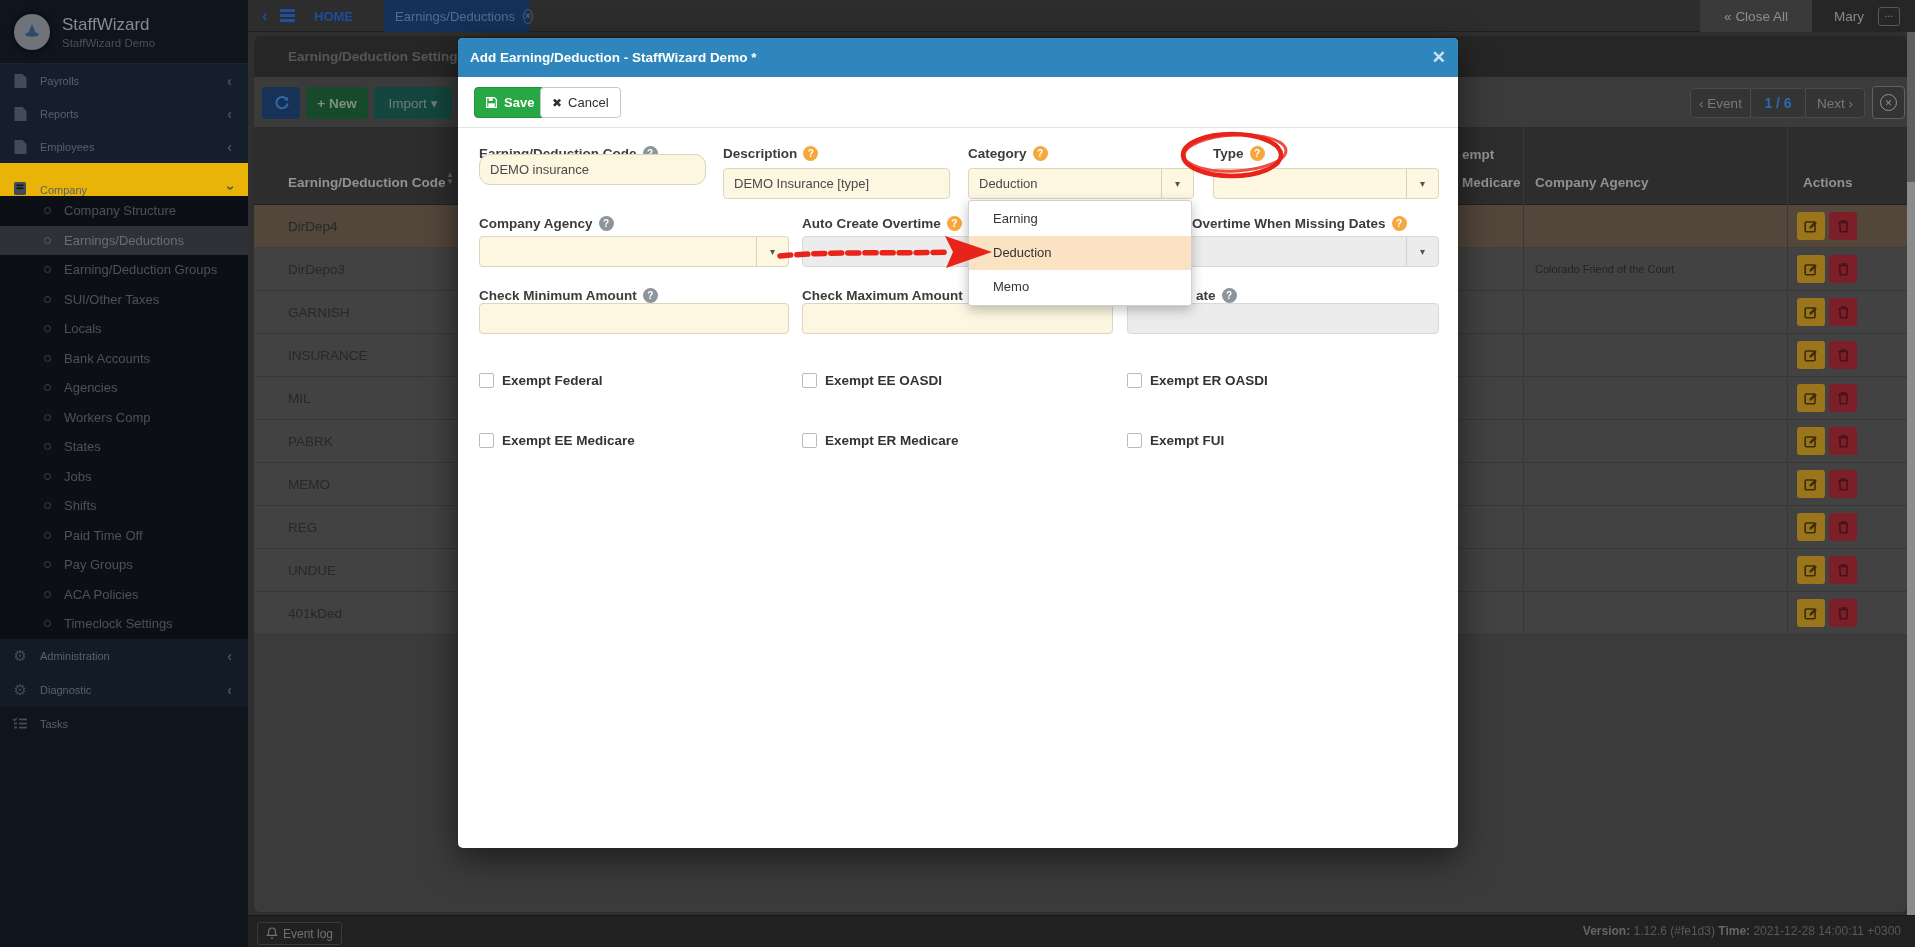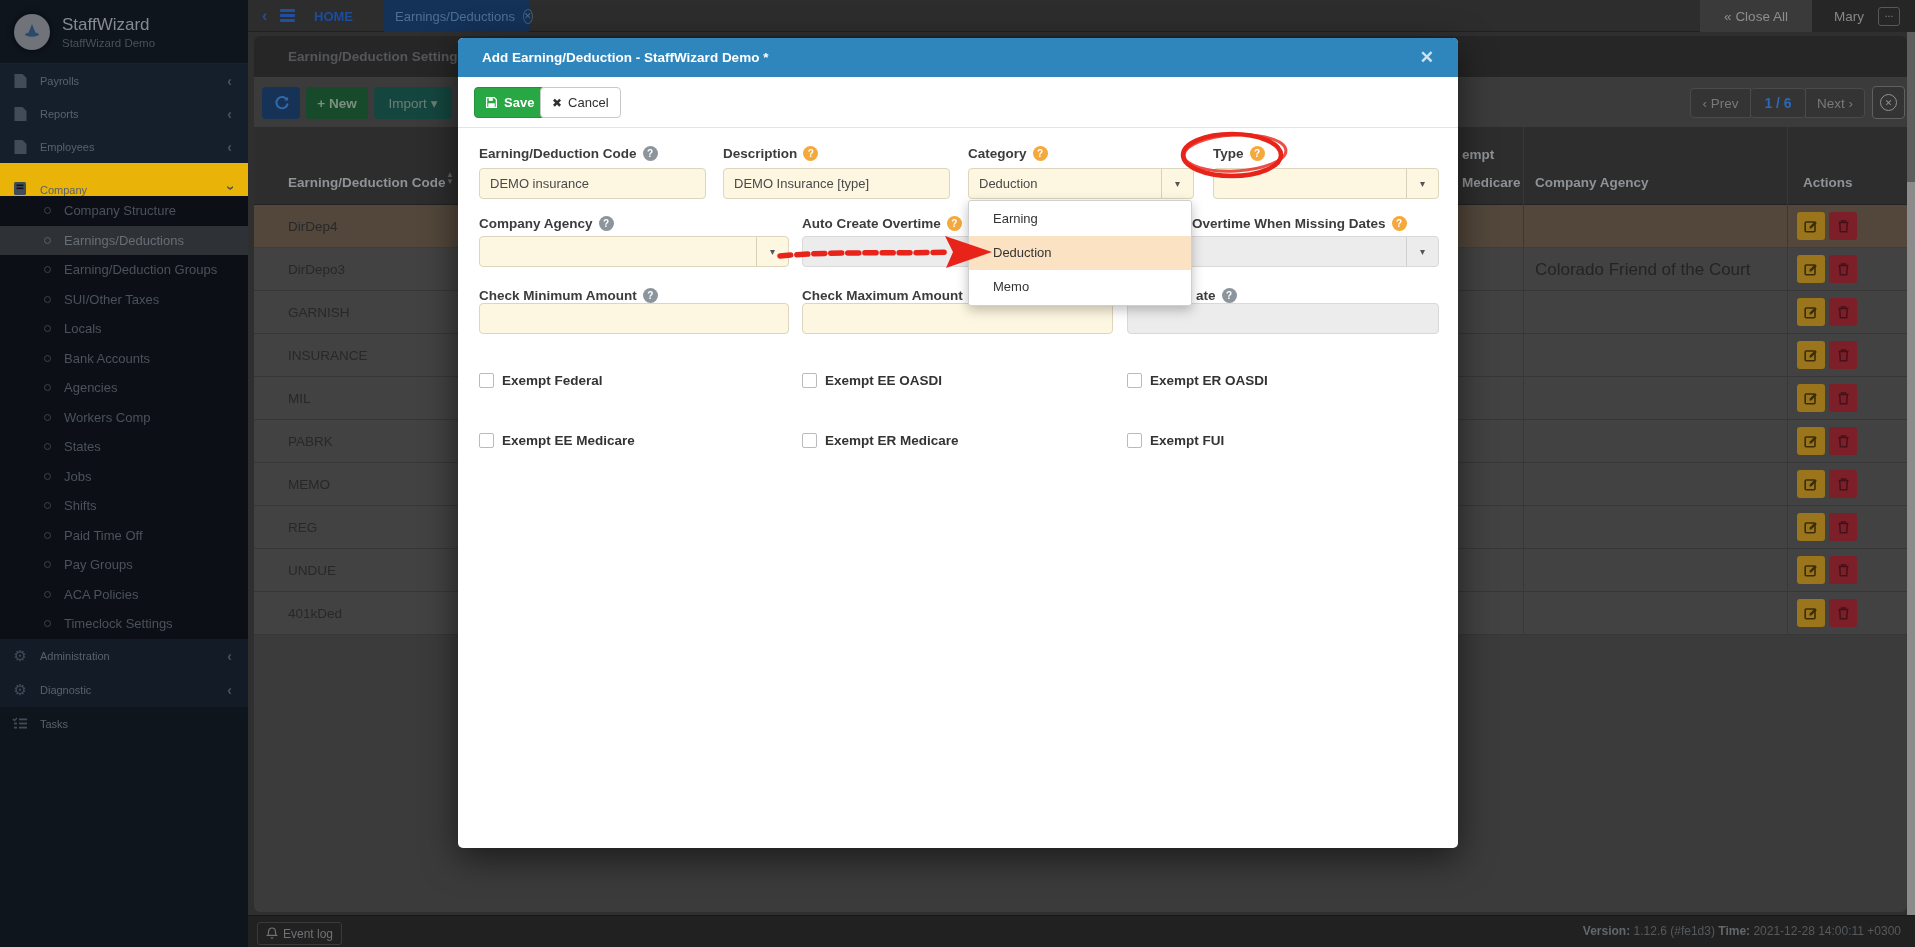--- a/index.html
+++ b/index.html
@@ -65,37 +65,37 @@
   #th-code { left:34px; top:48px; }
   #th-sort { position:absolute; left:192px; top:44px; display:flex; flex-direction:column; line-height:7px; font-size:8px; color:#606468; }
   #th-fr1 { left:1208px; top:20px; }
   #th-fr2 { left:1208px; top:48px; }
   #th-agency { left:1281px; top:48px; }
   #th-actions { left:1549px; top:48px; }
 
   #tbody { position:absolute; left:0; top:169px; width:1653px; }
   .trow { position:relative; height:43px; background:#424242; border-bottom:1px solid #373737; }
   .trow .code { position:absolute; left:34px; top:0; line-height:43px; font-size:13.5px; color:#26282a; }
-  .trow .agency { position:absolute; left:1281px; top:0; line-height:43px; font-size:17px; color:#222426; }
+  .trow .agency { position:absolute; left:1281px; top:0; line-height:43px; font-size:11px; color:#222426; }
   .trow .acts { position:absolute; left:1543px; top:7px; display:flex; gap:4px; }
   .trow:nth-of-type(1) { background:#53473b; border-bottom:1px solid #463d31; }
   .abtn { width:28px; height:28px; border-radius:3px; display:flex; align-items:center; justify-content:center; }
   .abtn.edit { background:#9a751c; }
   .abtn.del  { background:#7c1f28; }
   .colline { position:absolute; top:91px; width:1px; height:508px; background:#383838; }
 
   
   #statusbar { position:absolute; left:248px; top:915px; width:1667px; height:32px; background:#212121; border-top:1px solid #191919; z-index:2; }
   #eventlog { position:absolute; left:9px; top:6px; height:23px; border:1px solid #3a3a3a; border-radius:3px; display:flex; align-items:center; padding:0 8px; color:#6f7276; font-size:12px; gap:5px; }
   #version { position:absolute; right:14px; top:8px; font-size:12px; color:#565a5d; }
   #version b { color:#63676a; }
 
   
   #modal { position:absolute; left:458px; top:38px; width:1000px; height:810px; background:#ffffff; border-radius:5px; box-shadow:0 10px 35px rgba(0,0,0,.55); z-index:10; }
-  #modal-header { height:39px; background:#2e86bd; border-radius:5px 5px 0 0; display:flex; align-items:center; padding:0 24px; }
+  #modal-header { height:39px; background:#2e86bd; border-radius:5px 5px 0 0; display:flex; align-items:center; padding:0 12px; }
   #modal-title { font-size:13.5px; font-weight:bold; color:#ffffff; }
   #modal-close { margin-left:auto; color:#cfe2ef; font-size:17px; font-weight:bold; }
   #modal-toolbar { position:relative; height:51px; border-bottom:1px solid #e4e4e4; }
   #btn-save { position:absolute; left:16px; top:10px; height:31px; padding:0 10px; background:#28a745; border:1px solid #23913c; border-radius:4px; color:#fff; font-size:13px; font-weight:bold; display:flex; align-items:center; gap:6px; }
   #btn-cancel { position:absolute; left:82px; top:10px; height:31px; padding:0 11px; background:#fff; border:1px solid #c8c8c8; border-radius:4px; color:#2f2f2f; font-size:13px; display:flex; align-items:center; gap:6px; }
   #btn-cancel .xg { font-size:12px; }
 
   .flabel { position:absolute; display:flex; align-items:center; gap:6px; font-size:13.5px; font-weight:bold; color:#3c3c3c; }
   .help { width:15px; height:15px; border-radius:50%; color:#fff; font-size:10px; font-weight:bold; display:flex; align-items:center; justify-content:center; }
   .help.gray { background:#8d959c; }
@@ -330,21 +330,21 @@
         </svg>
     </div>
     <div class="tbtn" id="btn-new">
       <span>+</span>&nbsp;<span>New</span>
     </div>
     <div class="tbtn" id="btn-import">
       <span>Import</span>&nbsp;<span>▾</span>
     </div>
 
     <div class="tbtn" id="pag-prev">
-      <span>‹</span>&nbsp;<span>Prev</span>
+      <span>‹</span>&nbsp;<span>Event</span>
     </div>
     <div class="tbtn" id="pag-page">1 / 6</div>
     <div class="tbtn" id="pag-next">
       <span>Next</span>&nbsp;<span>›</span>
     </div>
     <div class="tbtn" id="btn-grid">
       <span style="width:17px;height:17px;border:1.5px solid #909294;border-radius:50%;font-size:9px;display:flex;align-items:center;justify-content:center;">✕</span>
     </div>
 
     <div id="thead">
@@ -611,21 +611,21 @@
     </div>
     <div class="flabel" style="left:510px; top:108px;">
       <span>Category</span>
         <span class="help orange">?</span>
     </div>
     <div class="flabel" style="left:755px; top:108px;">
       <span>Type</span>
         <span class="help orange">?</span>
     </div>
 
-    <input class="finput" style="left: 21px; top: 130px; width: 227px;" readonly="" value="DEMO insurance">
+    <input class="finput" style="left: 21px; top: 116px; width: 227px; border-radius: 11px;" readonly="" value="DEMO insurance">
     <input class="finput" style="left: 265px; top: 130px; width: 227px;" readonly="" value="DEMO Insurance [type]">
     <div class="fselect" style="left:510px; top:130px; width:226px;">
       <span class="val">Deduction</span>
       <span class="caret">▾</span>
     </div>
     <div class="fselect" style="left:755px; top:130px; width:226px;">
       <span class="val"></span>
       <span class="caret">▾</span>
     </div>
 

